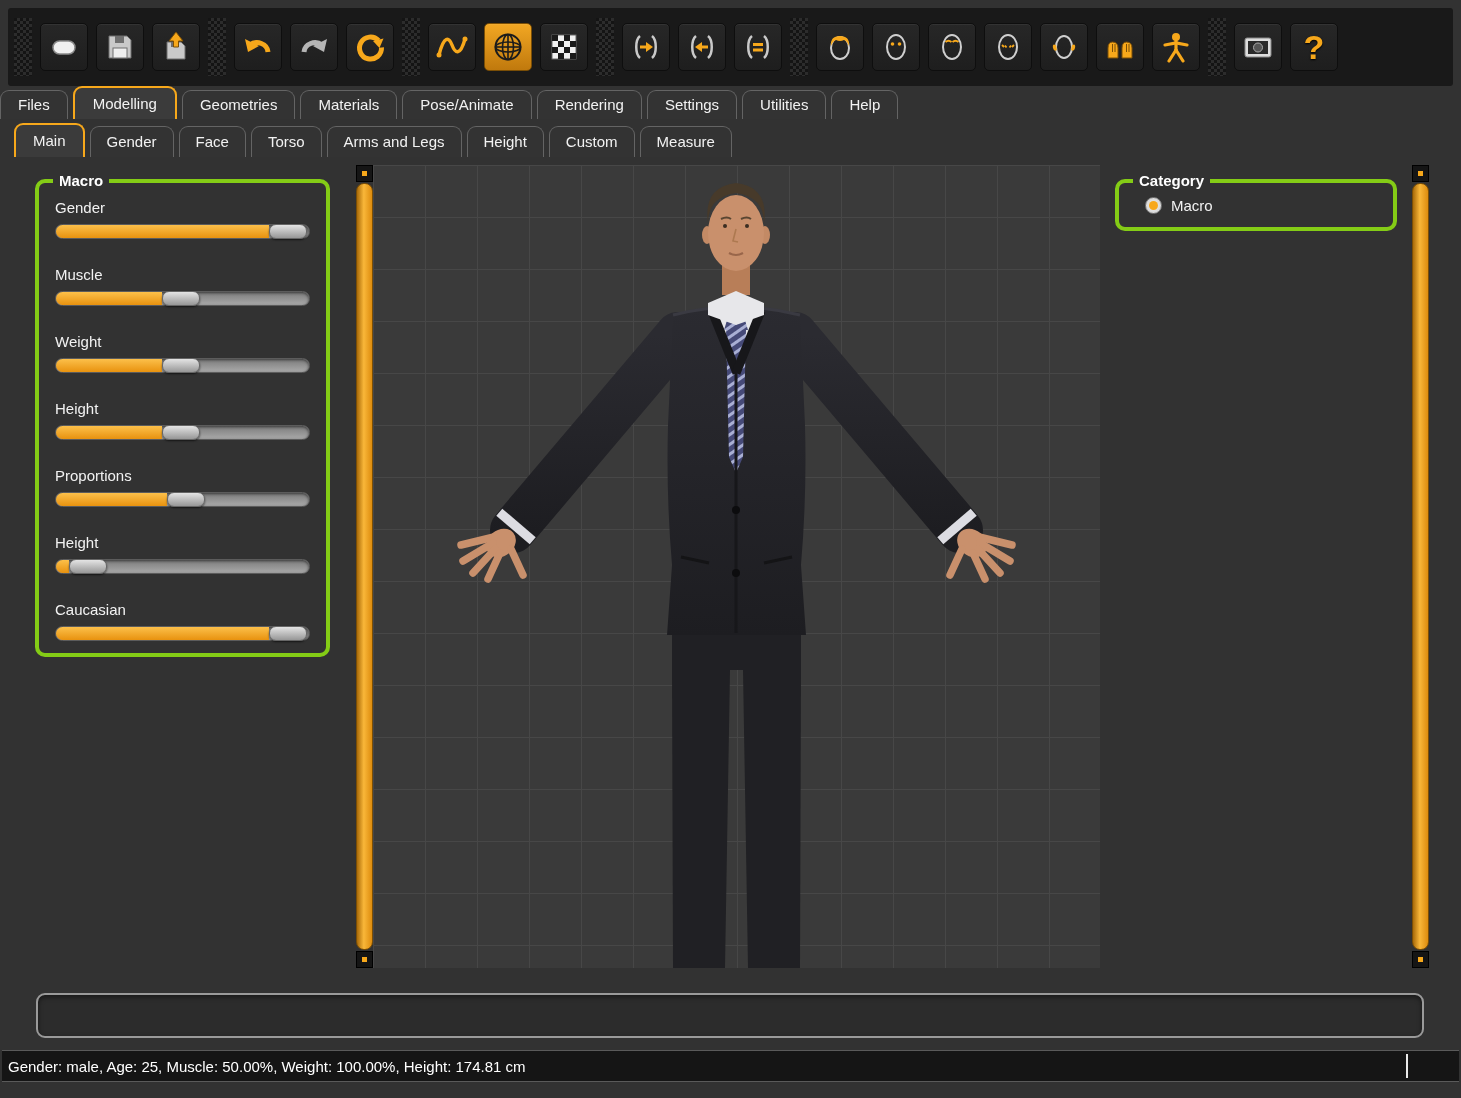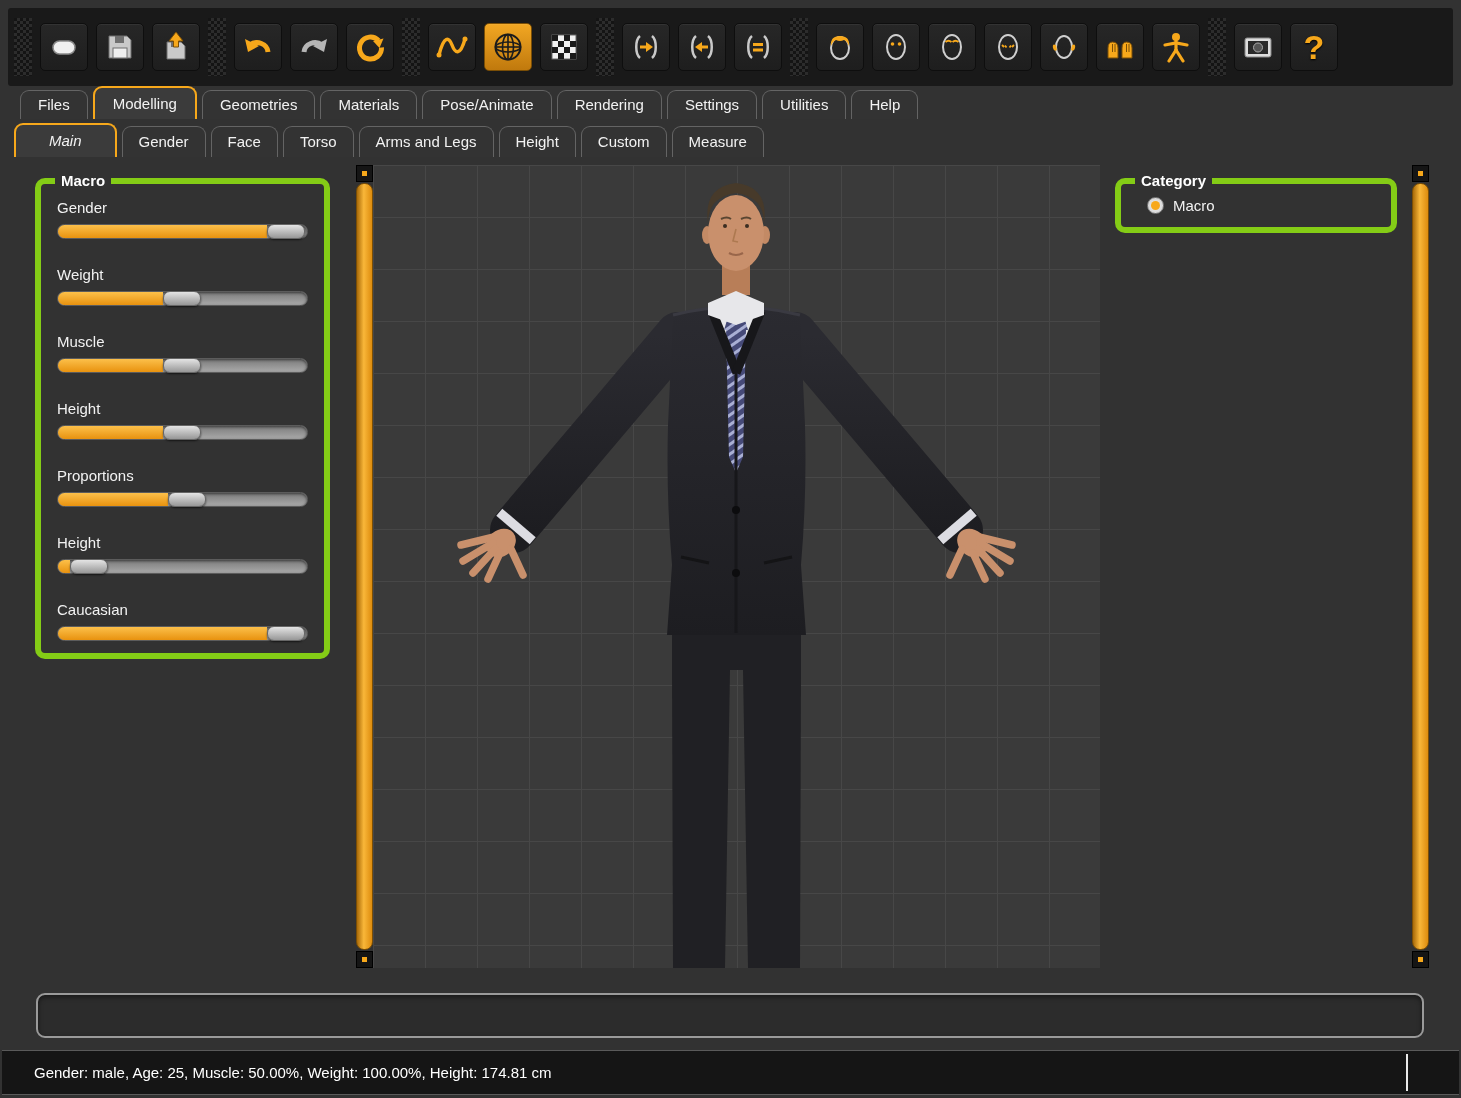--- a/index.html
+++ b/index.html
@@ -23,42 +23,42 @@
   .tool-btn {
     width:48px; height:48px; border:1px solid #0e0e0e; border-radius:5px;
     background:linear-gradient(#272727,#1e1e1e); display:flex; align-items:center; justify-content:center;
     box-shadow:inset 0 1px 0 rgba(255,255,255,.06); padding:0;
   }
   .tool-btn.selected { background:linear-gradient(#f2a723,#c0790d); border-color:#7a4e06; }
   .tool-btn svg { display:block; }
   .help-glyph { font-size:34px; font-weight:bold; color:#f7a81b; line-height:1; text-shadow:0 1px 2px #000; }
 
   
-  .tabrow { display:flex; align-items:flex-end; padding-left:20px; gap:5px; }
+  .tabrow { display:flex; align-items:flex-end; gap:5px; }
   .main-tabs { height:33px; }
   .sub-tabs { height:38px; padding-left:14px; }
   .tab {
     border:1px solid #646464; border-bottom:none; border-radius:9px 9px 0 0;
     background:#333333; color:#f2f2f2; font-size:15px; padding:5px 17px 6px; white-space:nowrap;
   }
   .tab.active {
     border:2px solid #f7a81b; border-bottom:none; background:#3b3b3b;
     padding:7px 18px 7px; margin-top:-4px;
   }
   .sub-tabs .tab { padding:6px 16px 7px; }
-  .sub-tabs .tab.active { padding:7px 33px 8px; margin-top:0;font-style:italic; }
+  .sub-tabs .tab.active { padding:7px 17px 8px; margin-top:0; }
 
   
   .content { height:811px; display:flex; padding-top:8px; }
   .left-col { width:356px; flex:none; }
   .right-col { width:312px; flex:none; }
   .right-pad { width:32px; flex:none; }
 
   fieldset.group-box {
-    border:6px solid #84cc16; border-radius:10px; margin:7px 26px 0 35px; padding:4px 14px 10px;
+    border:4px solid #84cc16; border-radius:10px; margin:7px 26px 0 35px; padding:4px 14px 10px;
   }
   fieldset.group-box legend { color:#ffffff; font-weight:bold; font-size:15px; padding:0 6px; }
 
   
   .slider-block { margin:6px 2px 27px; }
   .slider-label { font-size:15px; color:#f2f2f2; margin-bottom:8px; }
   .slider-track {
     position:relative; height:15px; border-radius:8px; border:1px solid #5c5c5c;
     background:linear-gradient(#7b7b7b,#aaaaaa); box-shadow:inset 0 1px 3px rgba(0,0,0,.55);
   }
@@ -104,22 +104,22 @@
   }
   .viewport svg.character { position:absolute; left:0; top:0; }
 
   
   .progress-row { height:82px; padding-top:25px; }
   .progress {
     margin:0 37px 0 36px; height:45px; border:2px solid #9a9a9a; border-radius:9px;
     background:#2c2c2c; box-shadow:inset 0 2px 5px rgba(0,0,0,.5);
   }
   .statusbar {
-    height:45px; background:#151515; border-top:1px solid #5a5a5a; border-bottom:1px solid #5a5a5a;
-    display:flex; align-items:center; padding-left:32px; font-size:15px; color:#ffffff;
+    height:32px; background:#151515; border-top:1px solid #5a5a5a; border-bottom:1px solid #5a5a5a;
+    display:flex; align-items:center; padding-left:6px; font-size:15px; color:#ffffff;
     position:relative; margin:0 2px;
   }
   .status-grip { position:absolute; right:51px; top:3px; bottom:3px; width:2px; background:#e9e9e9; }
 </style>
 </head>
 <body>
 
 <div class="app">
 
   <div class="toolbar">
@@ -340,29 +340,29 @@
         <div class="slider-block">
           <div class="slider-label">Gender</div>
           <div class="slider-track">
             <div class="slider-fill" style="width: 84%;"></div>
             <div class="slider-handle" style="left: 84%;"></div>
           </div>
         </div>
 
 
         <div class="slider-block">
-          <div class="slider-label">Weight</div>
+          <div class="slider-label">Muscle</div>
           <div class="slider-track">
             <div class="slider-fill" style="width: 42%;"></div>
             <div class="slider-handle" style="left: 42%;"></div>
           </div>
         </div>
 
         <div class="slider-block">
-          <div class="slider-label">Muscle</div>
+          <div class="slider-label">Weight</div>
           <div class="slider-track">
             <div class="slider-fill" style="width: 42%;"></div>
             <div class="slider-handle" style="left: 42%;"></div>
           </div>
         </div>
 
         <div class="slider-block">
           <div class="slider-label">Height</div>
           <div class="slider-track">
             <div class="slider-fill" style="width: 42%;"></div>

